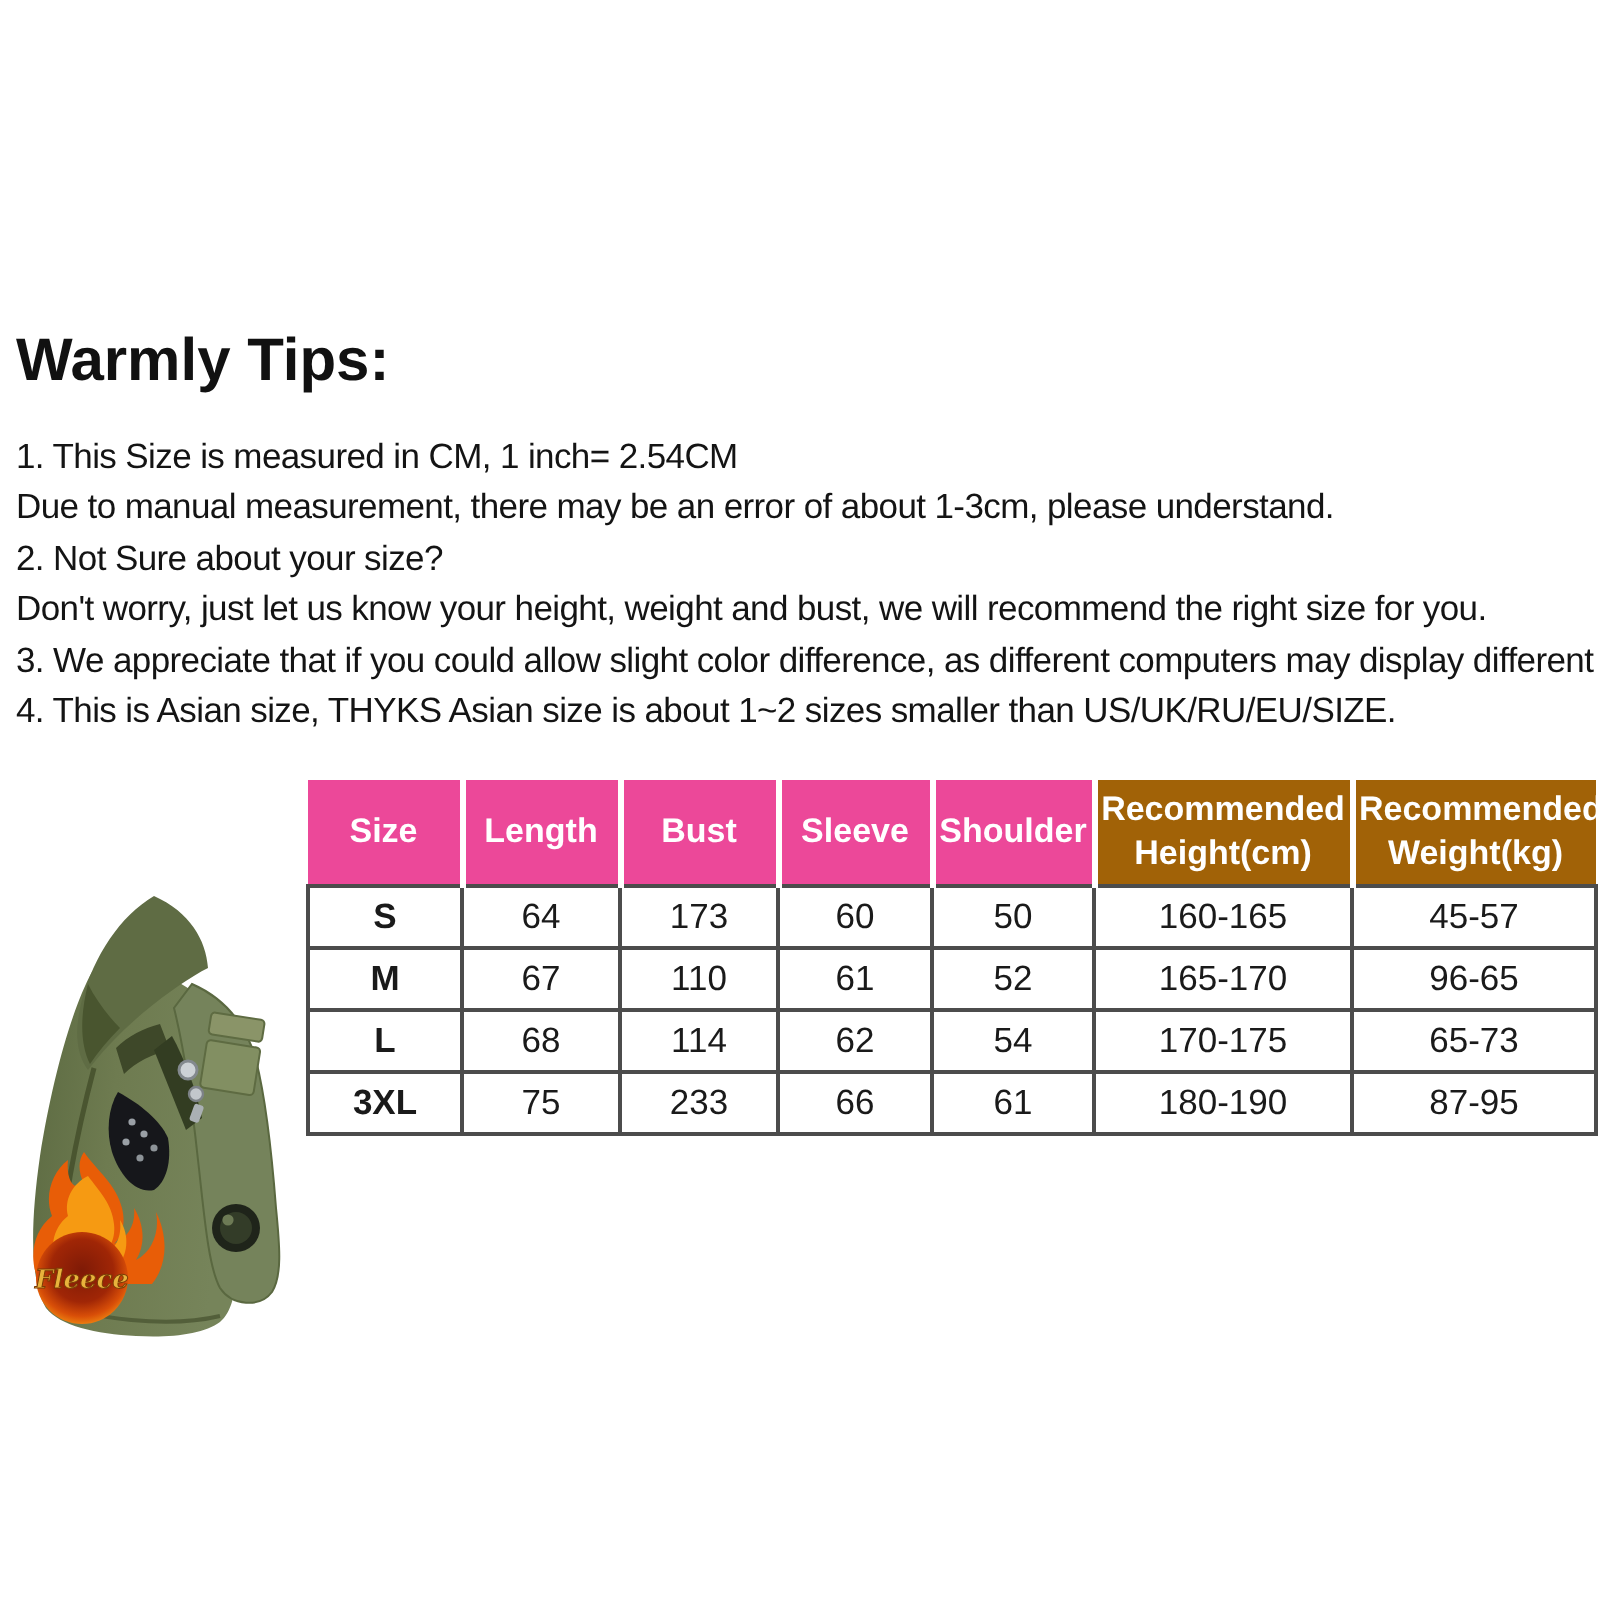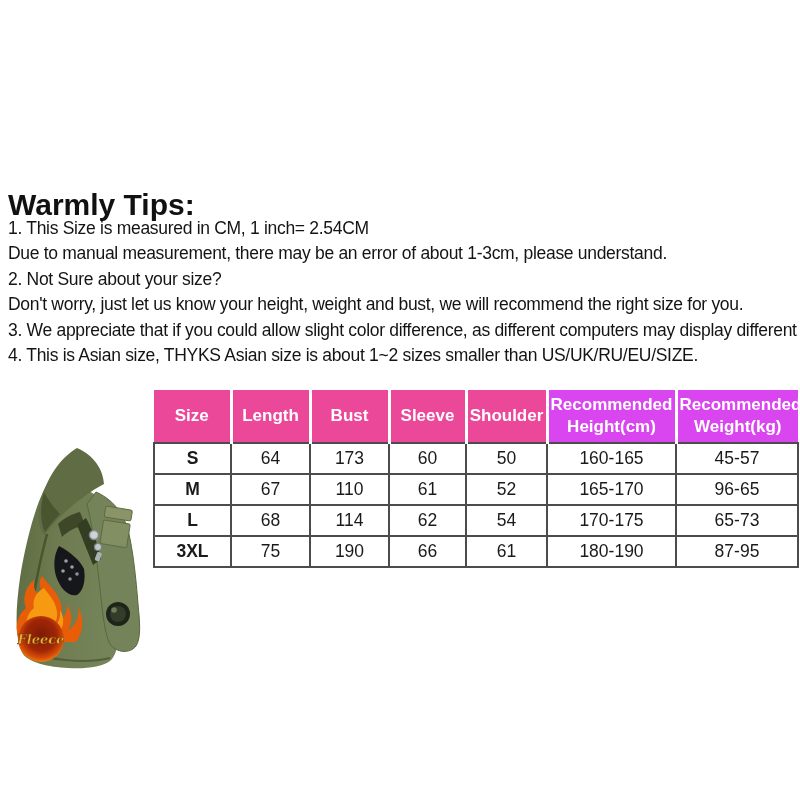--- a/index.html
+++ b/index.html
@@ -8,21 +8,21 @@
     width: 800px;
     height: 800px;
     background: #ffffff;
     overflow: hidden;
     font-family: "Liberation Sans", sans-serif;
     color: #1c1c1c;
   }
   .page-title {
     position: absolute;
     left: 8px;
-    top: 188px;
+    top: 164px;
     margin: 0;
     font-size: 30px;
     font-weight: 700;
     letter-spacing: 0px;
     color: #111;
   }
   .tips {
     position: absolute;
     left: 8px;
     top: 216px;
@@ -51,21 +51,21 @@
     font-weight: 600;
     height: 52px;
     padding: 0 2px;
     text-align: center;
     vertical-align: middle;
     white-space: pre-line;
     line-height: 1.3;
     border: 0;
   }
   table.size-chart th + th { border-left: 3px solid #ffffff; }
-  table.size-chart th.rec { background: #d946ef; margin-left: 17px; }
+  table.size-chart th.rec { background: #a16207; margin-left: 17px; }
   table.size-chart td {
     border: 2px solid #4c4c4c;
     background: #ffffff;
     height: 29px;
     padding: 0;
     text-align: center;
     vertical-align: middle;
     font-size: 17.5px;
     color: #1a1a1a;
   }
@@ -199,21 +199,21 @@
           <td>68</td>
           <td>114</td>
           <td>62</td>
           <td>54</td>
           <td>170-175</td>
           <td>65-73</td>
         </tr>
         <tr>
           <td class="size-col">3XL</td>
           <td>75</td>
-          <td>190</td>
+          <td>233</td>
           <td>66</td>
           <td>61</td>
           <td>180-190</td>
           <td>87-95</td>
         </tr>
       </tbody>
   </table>
 
 </div>
 

